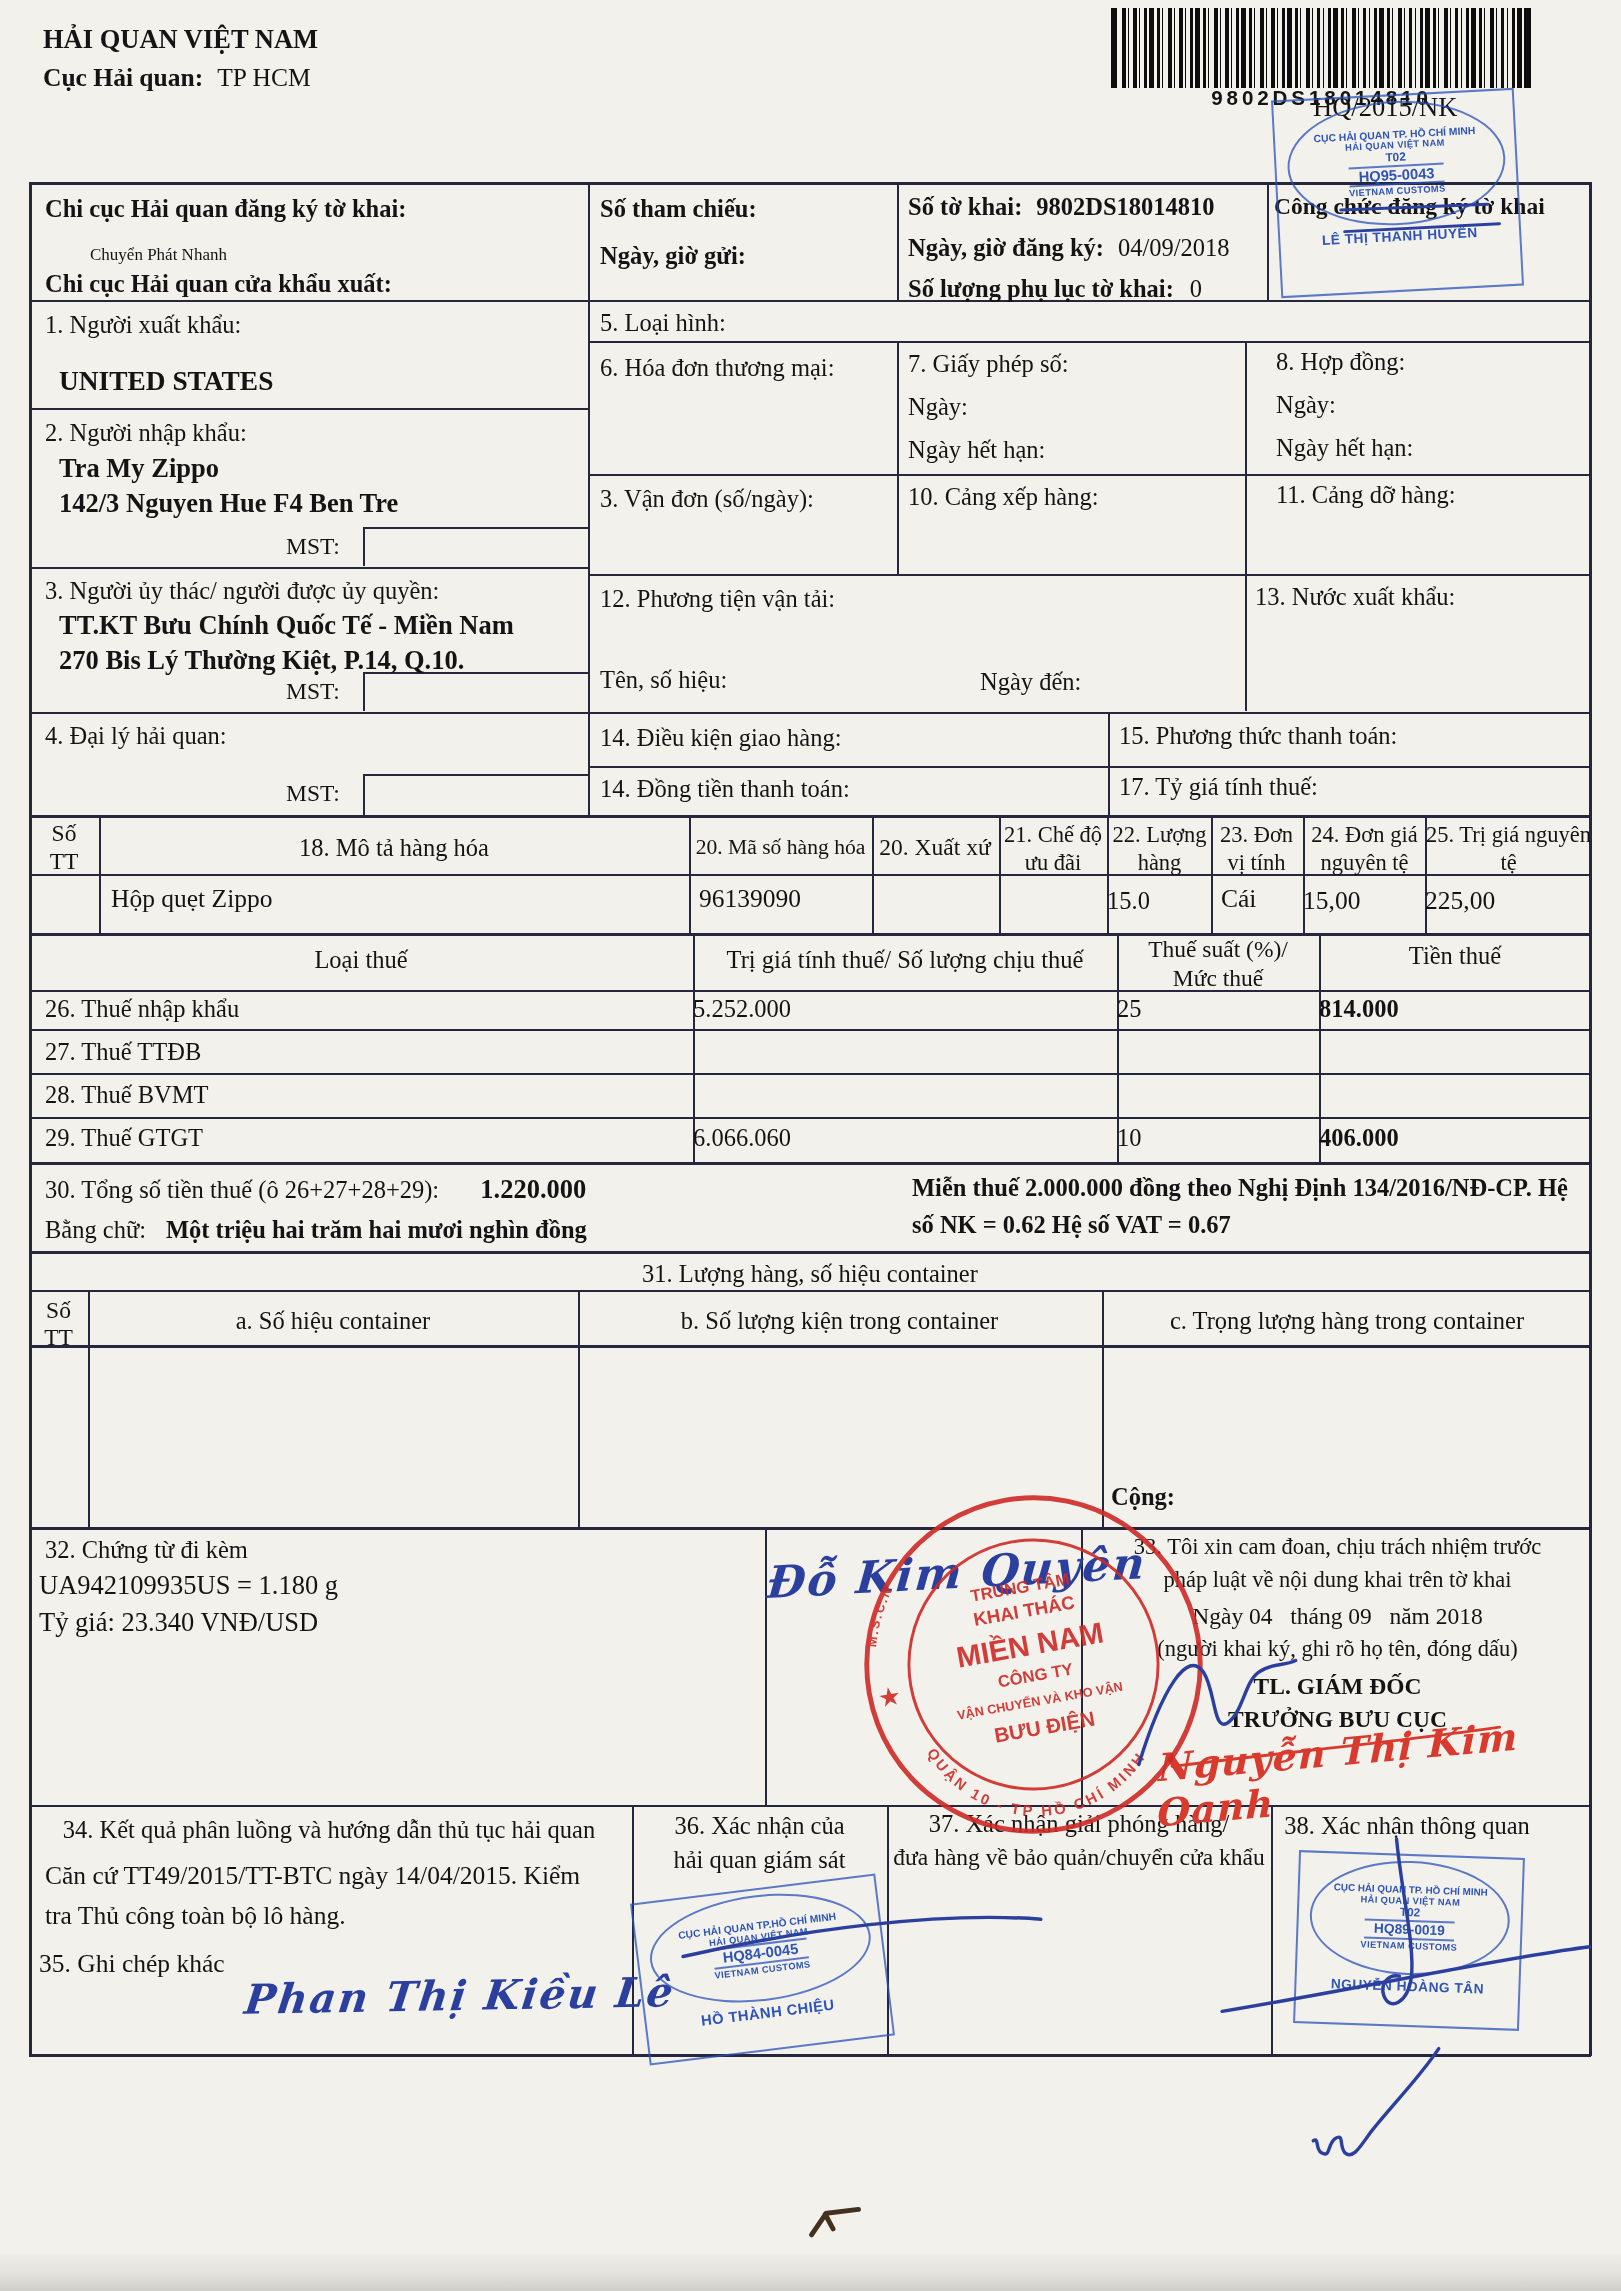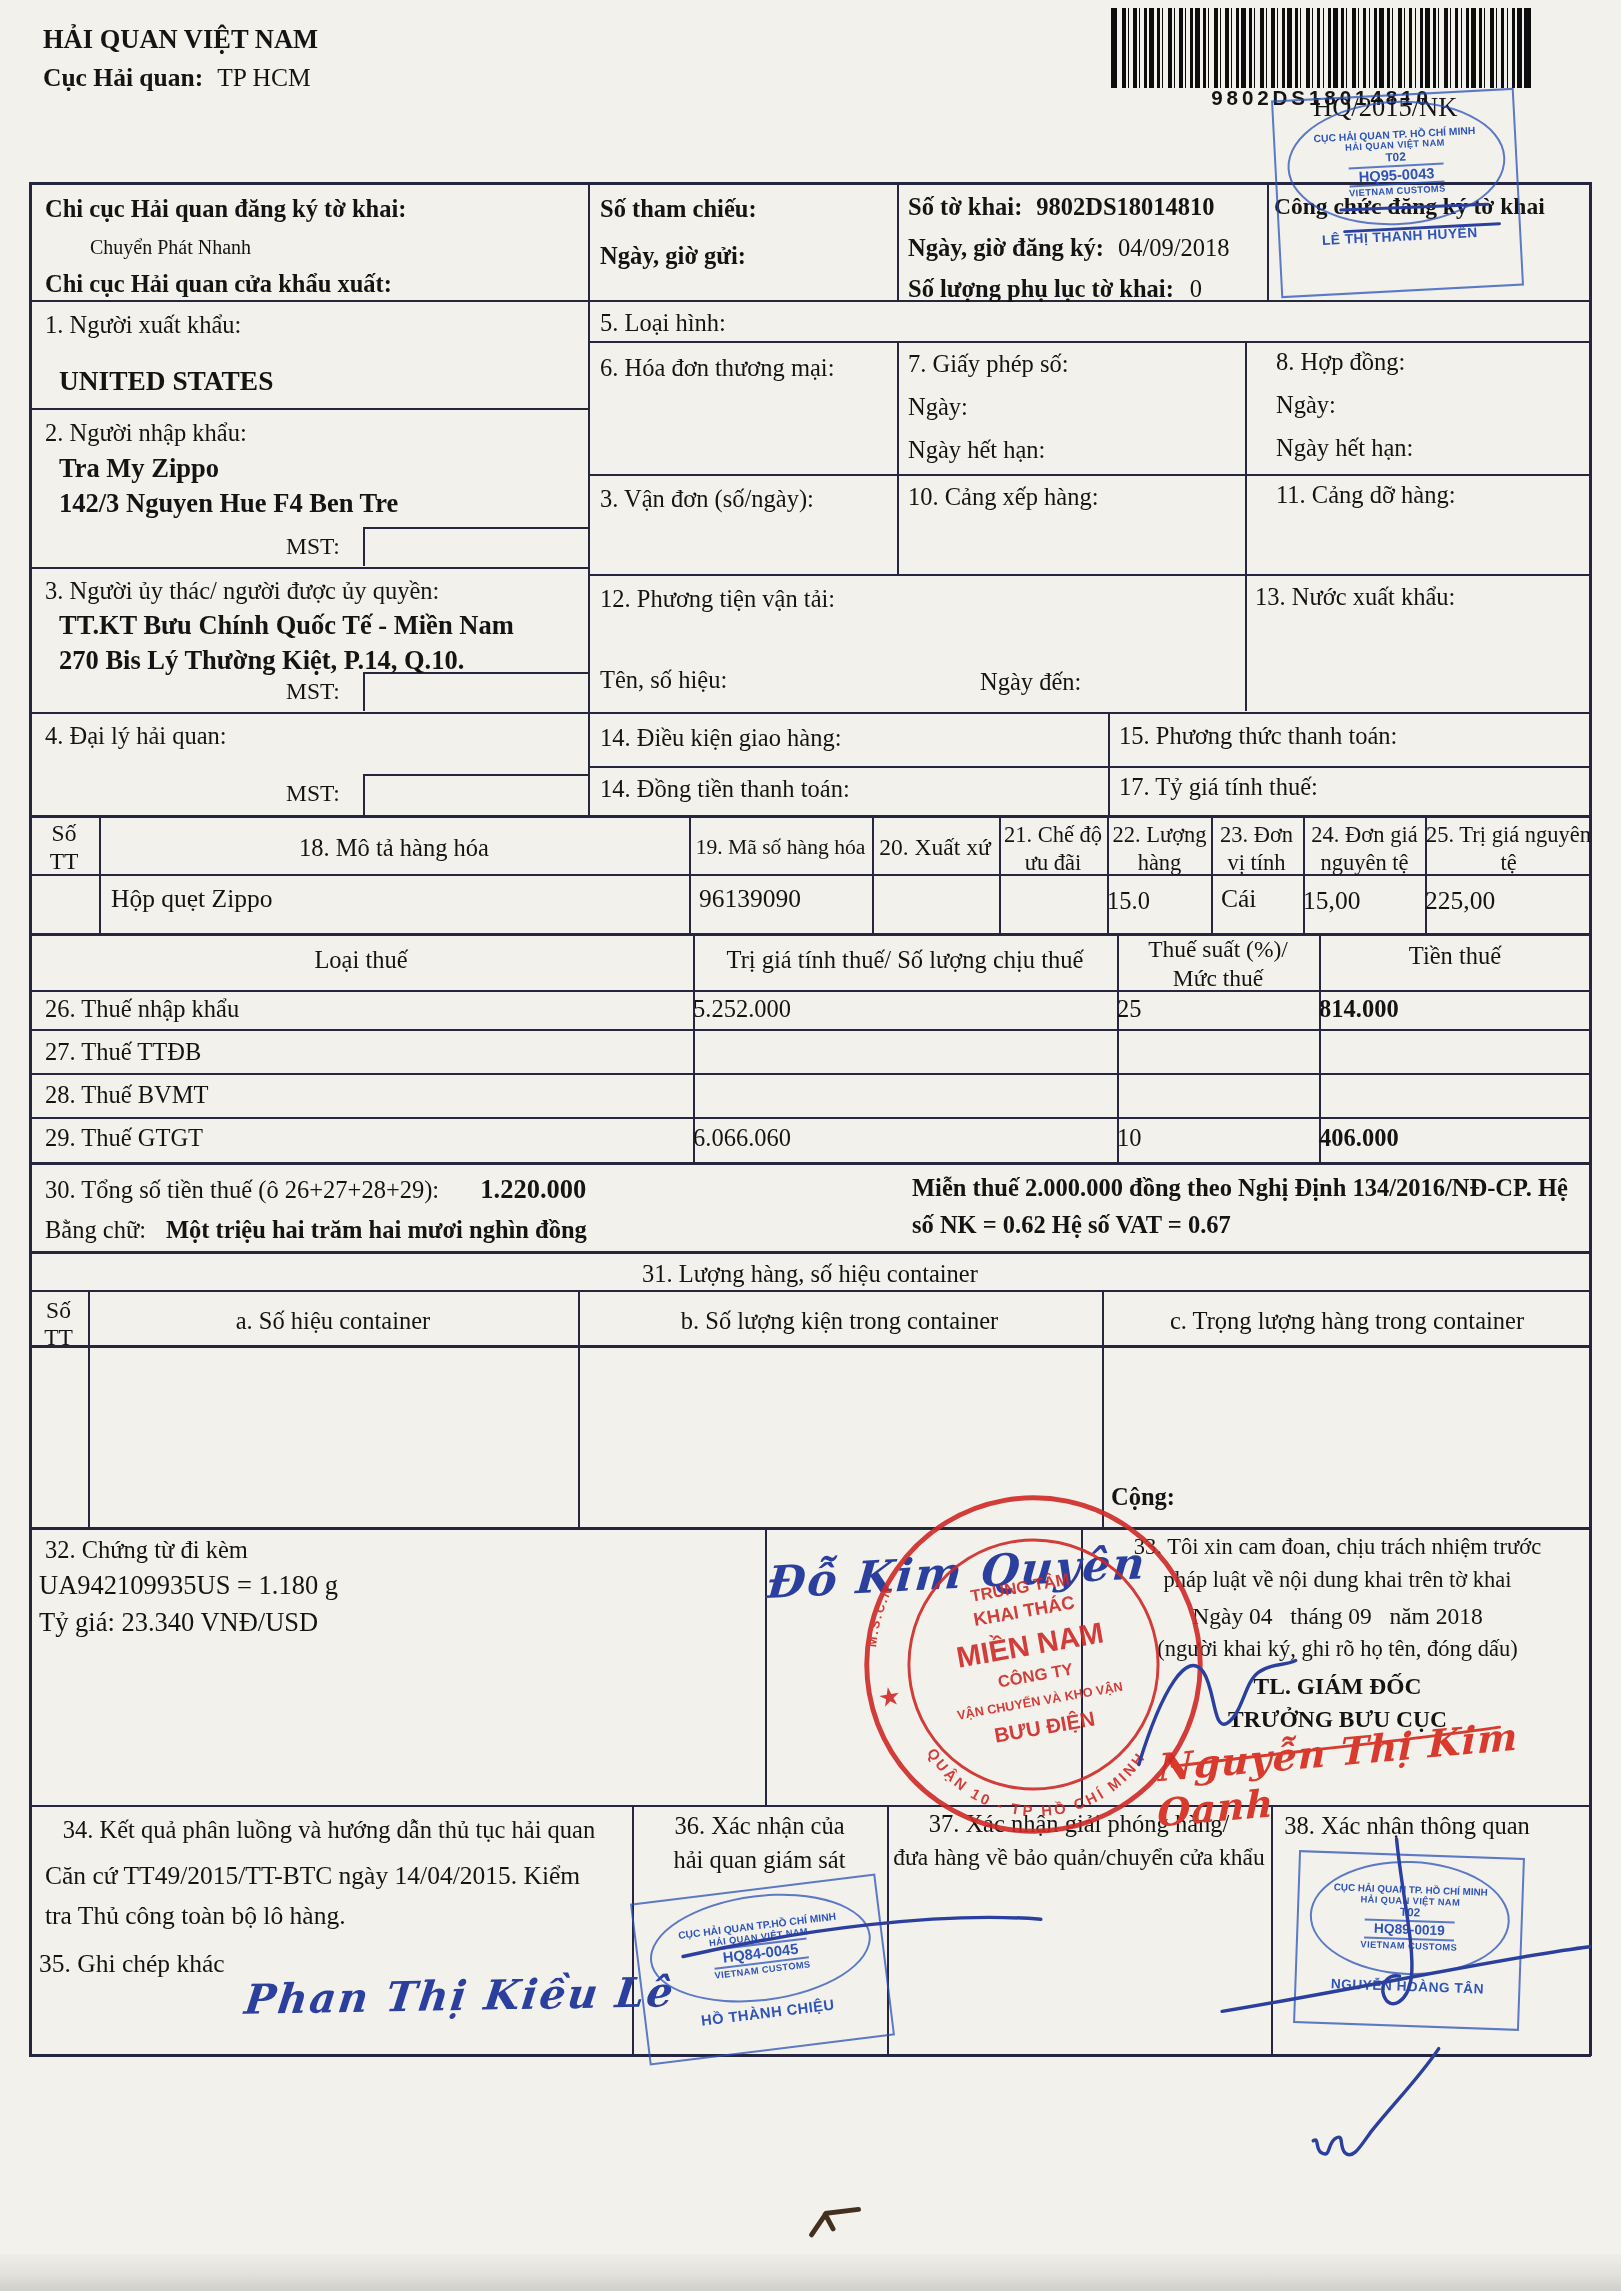--- a/index.html
+++ b/index.html
@@ -101,21 +101,21 @@
     <i class="vl" style="left:1081px;top:1527px;height:278px"></i>
     <i class="vl" style="left:632px;top:1805px;height:251px"></i>
     <i class="vl" style="left:887px;top:1805px;height:251px"></i>
     <i class="vl" style="left:1271px;top:1805px;height:251px"></i>
     <i class="vl" style="left:363px;top:527px;height:39px"></i>
     <i class="vl" style="left:363px;top:672px;height:39px"></i>
     <i class="vl" style="left:363px;top:774px;height:41px"></i>
   </div>
 
   <div class="t b" style="left:45px;top:194px;font-size:24.5px">Chi cục Hải quan đăng ký tờ khai:</div>
-  <div class="t" style="left:90px;top:235px;font-size:20px">Chuyển Phát Nhanh</div>
+  <div class="t" style="left:90px;top:245px;font-size:17px">Chuyển Phát Nhanh</div>
   <div class="t b" style="left:45px;top:269px;font-size:24.5px">Chi cục Hải quan cửa khẩu xuất:</div>
   <div class="t b" style="left:600px;top:194px;font-size:24.5px">Số tham chiếu:</div>
   <div class="t b" style="left:600px;top:241px;font-size:24.5px">Ngày, giờ gửi:</div>
   <div class="t b" style="left:908px;top:192px;font-size:24.5px">
     <span>Số tờ khai:</span>
     <span style="margin-left:7.8px">9802DS18014810</span>
   </div>
   <div class="t" style="left:908px;top:233px;font-size:24.5px">
     <span class="b">Ngày, giờ đăng ký:</span>
     <span style="margin-left:7.8px">04/09/2018</span>
@@ -155,21 +155,21 @@
   <div class="t" style="left:980px;top:667px;font-size:24.5px">Ngày đến:</div>
   <div class="t" style="left:1255px;top:582px;font-size:24.5px">13. Nước xuất khẩu:</div>
   <div class="t" style="left:600px;top:723px;font-size:24.5px">14. Điều kiện giao hàng:</div>
   <div class="t" style="left:1119px;top:721px;font-size:24.5px">15. Phương thức thanh toán:</div>
   <div class="t" style="left:600px;top:774px;font-size:24.5px">14. Đồng tiền thanh toán:</div>
   <div class="t" style="left:1119px;top:772px;font-size:24.5px">17. Tỷ giá tính thuế:</div>
 
   <div class="t c" style="left:29px;top:819px;width:70px;font-size:23.5px">Số</div>
   <div class="t c" style="left:29px;top:847px;width:70px;font-size:23.5px">TT</div>
   <div class="t c" style="left:99px;top:833px;width:590px;font-size:24.5px">18. Mô tả hàng hóa</div>
-  <div class="t c" style="left:689px;top:835px;width:183px;font-size:21.6px">19. Mã số hàng hóa</div>
+  <div class="t c" style="left:689px;top:835px;width:183px;font-size:21.6px">20. Mã số hàng hóa</div>
   <div class="t c" style="left:872px;top:833px;width:126px;font-size:23.5px">20. Xuất xứ</div>
   <div class="t c w" style="left:999px;top:821px;width:108px;font-size:22.5px;line-height:1.25">21. Chế độ ưu đãi</div>
   <div class="t c w" style="left:1107px;top:821px;width:105px;font-size:22.5px;line-height:1.25">22. Lượng hàng</div>
   <div class="t c w" style="left:1211px;top:821px;width:91px;font-size:22.5px;line-height:1.25">23. Đơn vị tính</div>
   <div class="t c w" style="left:1303px;top:821px;width:123px;font-size:22.5px;line-height:1.25">24. Đơn giá nguyên tệ</div>
   <div class="t c w" style="left:1425px;top:821px;width:167px;font-size:22.5px;line-height:1.25">25. Trị giá nguyên tệ</div>
   <div class="t" style="left:111px;top:884px;font-size:25.5px">Hộp quẹt Zippo</div>
   <div class="t" style="left:699px;top:884px;font-size:25.5px">96139090</div>
   <div class="t r" style="left:1107px;top:886px;width:97px;font-size:24.5px">15.0</div>
   <div class="t" style="left:1221px;top:884px;font-size:25.5px">Cái</div>

